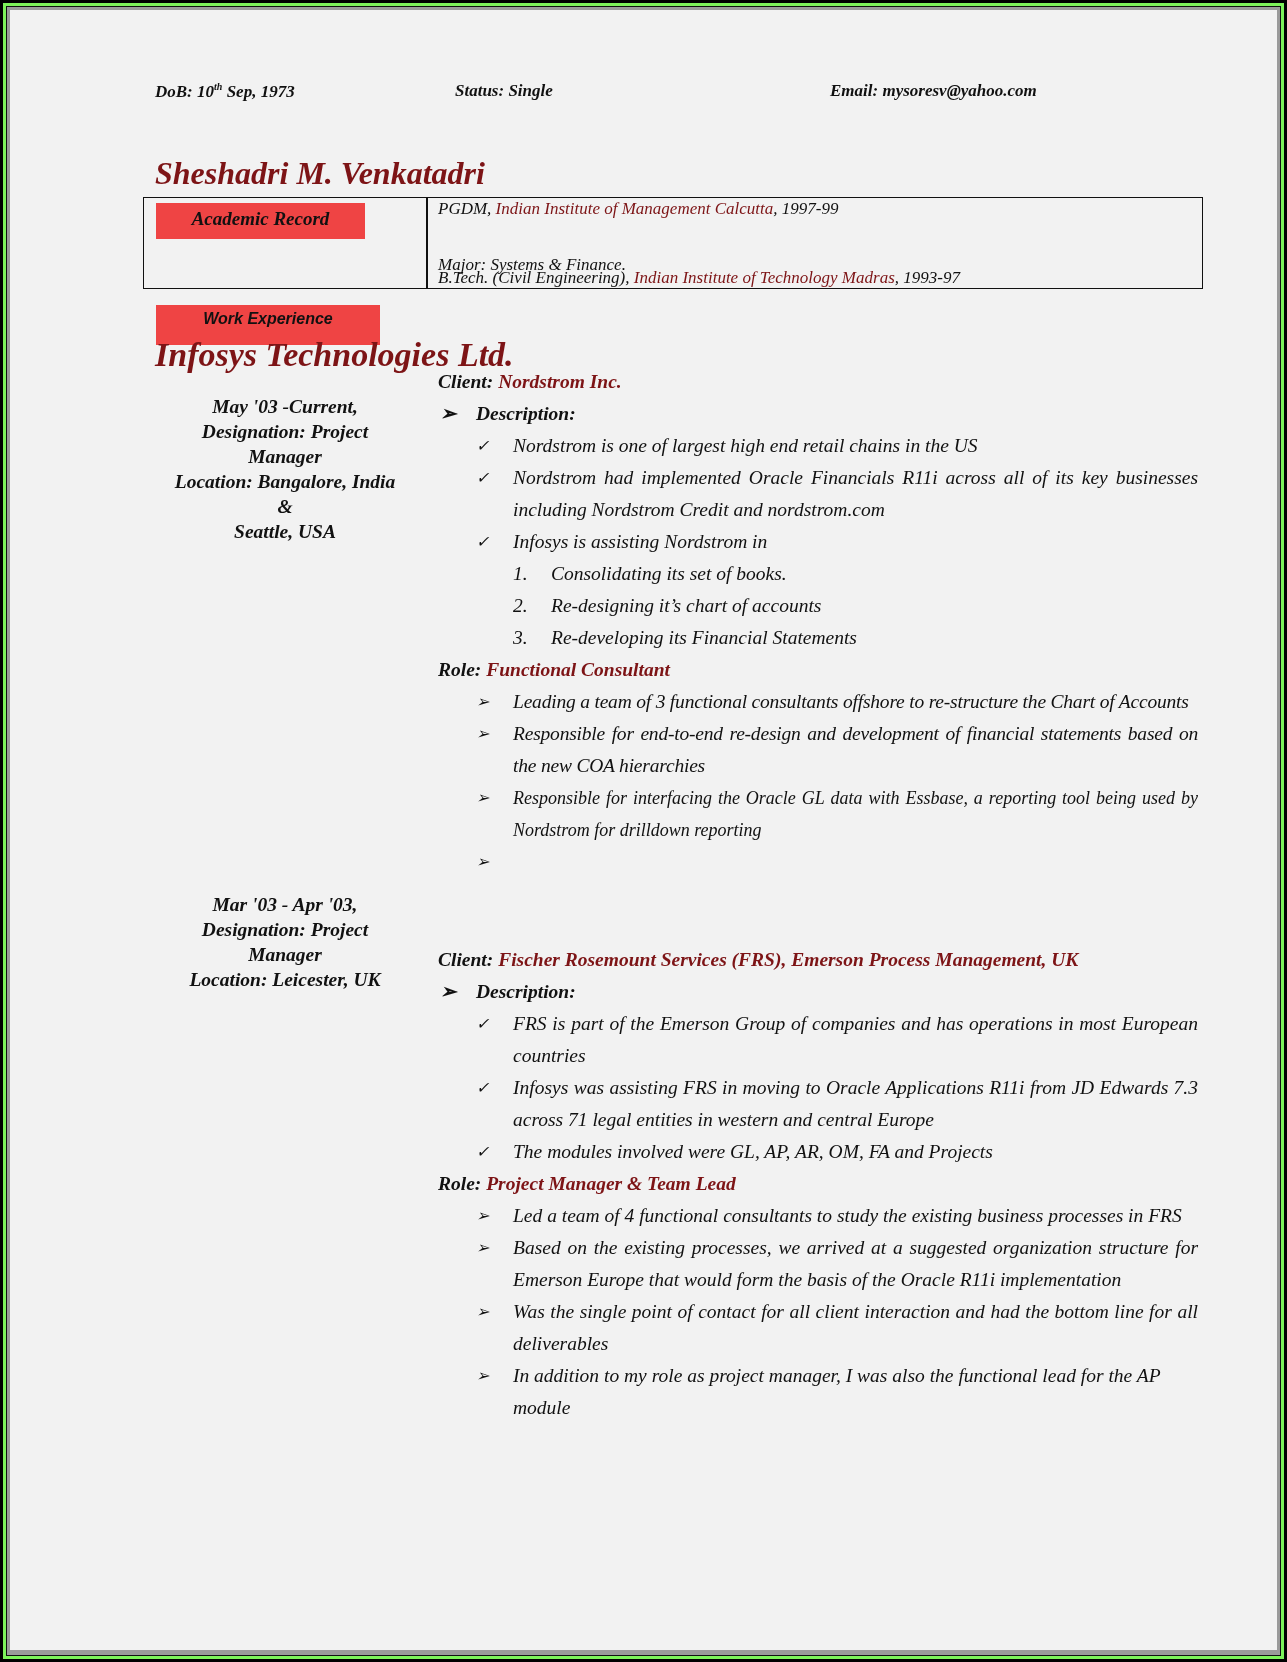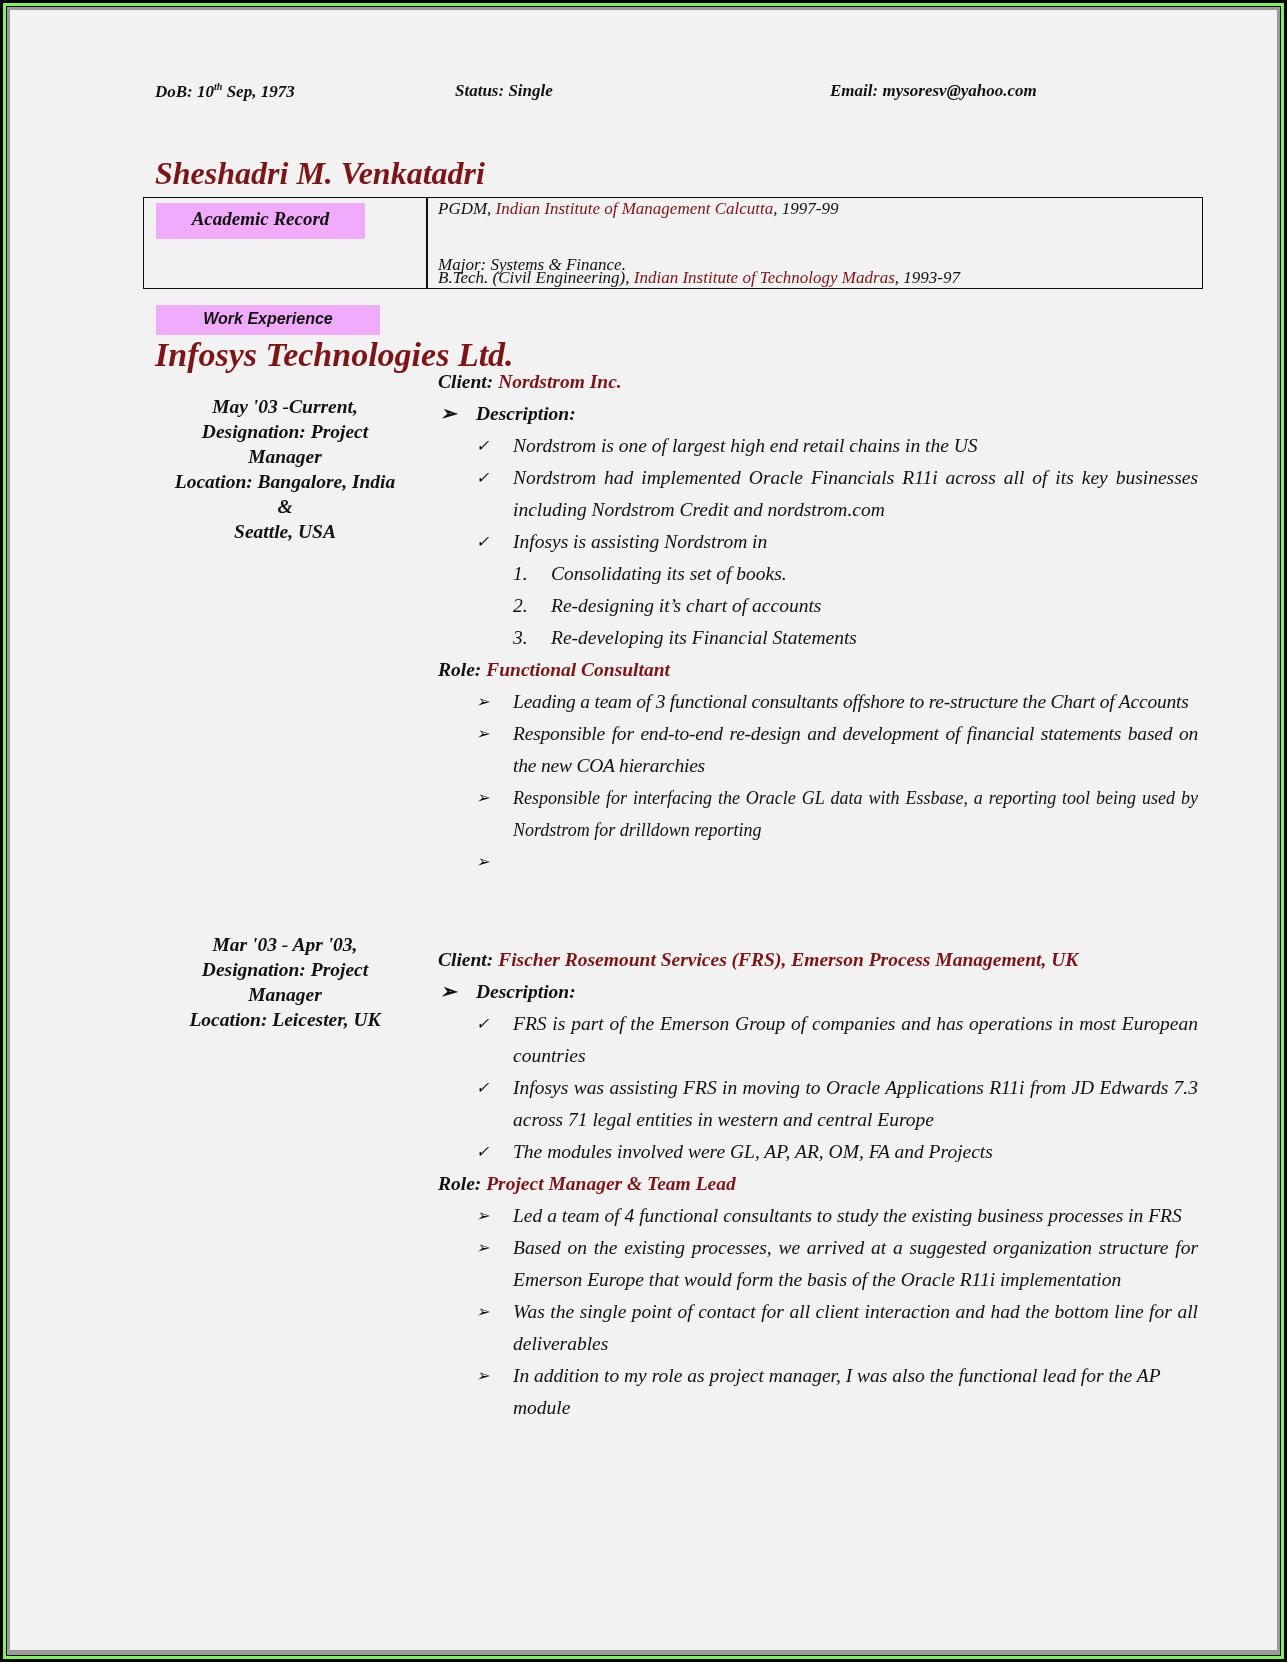--- a/index.html
+++ b/index.html
@@ -13,24 +13,24 @@
   .page { position: absolute; left: 10px; top: 10px; right: 10px; bottom: 12px; background: #f2f2f2; }
 
   .abs { position: absolute; font-style: italic; }
   .hdr { font-weight: bold; font-size: 17px; top: 81px; font-family: "Liberation Serif", serif; }
   .hdr sup { font-size: 10px; }
   .red { color: #7d1416; }
 
   .name { left: 155px; top: 155px; font-size: 32px; font-weight: bold; color: #7d1416; }
   .acad-table { left: 143px; top: 197px; width: 1060px; height: 92px; border: 1.5px solid #111; box-sizing: border-box; }
   .acad-divider { left: 426px; top: 197px; width: 1.5px; height: 92px; background: #111; }
-  .label-box { background: #f0abfc; font-family: "Liberation Sans", sans-serif; font-weight: bold; text-align: center; }
+  .label-box { background: #ef4444; font-family: "Liberation Sans", sans-serif; font-weight: bold; text-align: center; }
   .acad-label { left: 156px; top: 203px; width: 209px; height: 36px; line-height: 32px; font-family: "Liberation Serif", serif; font-size: 19px; }
   .acad-line { left: 438px; font-size: 17px; }
-  .work-label { left: 156px; top: 305px; width: 224px; height: 30px; line-height: 28px; font-size: 16px; text-align: center; }
+  .work-label { left: 156px; top: 305px; width: 224px; height: 40px; line-height: 28px; font-size: 16px; text-align: center; }
   .company { left: 155px; top: 336px; font-size: 34px; font-weight: bold; color: #7d1416; }
 
   .left-col { left: 150px; width: 270px; text-align: center; font-size: 19.5px; font-weight: bold; line-height: 25px; }
 
   .right { left: 438px; width: 760px; font-size: 19.5px; line-height: 32px; }
   .client-line { font-weight: bold; }
   .item { position: relative; text-align: justify; }
   .item .mk { position: absolute; }
   .l1 { padding-left: 38px; }
   .l1 .mk { left: 2px; }
@@ -84,21 +84,21 @@
   <div class="item l3"><span class="mk">1.</span><span>Consolidating its set of books.</span></div>
   <div class="item l3"><span class="mk">2.</span><span>Re-designing it’s chart of accounts</span></div>
   <div class="item l3"><span class="mk">3.</span><span>Re-developing its Financial Statements</span></div>
   <div class="client-line"><span>Role: </span><span class="red">Functional Consultant</span></div>
   <div class="item l2 narrow"><span class="mk">➢</span><span>Leading a team of 3 functional consultants offshore to re-structure the Chart of Accounts</span></div>
   <div class="item l2 narrow"><span class="mk">➢</span><span>Responsible for end-to-end re-design and development of financial statements based on the new COA hierarchies</span></div>
   <div class="item l2 small"><span class="mk">➢</span><span>Responsible for interfacing the Oracle GL data with Essbase, a reporting tool being used by Nordstrom for drilldown reporting</span></div>
   <div class="item l2 small"><span class="mk">➢</span></div>
 </div>
 
-<div class="abs left-col" style="top:932px;text-align:center;">
+<div class="abs left-col" style="top:892px;text-align:center;">
   <div>Mar '03 - Apr '03,</div>
   <div>Designation: Project</div>
   <div>Manager</div>
   <div>Location: Leicester, UK</div>
 </div>
 
 <div class="abs right" style="top:936px;margin-top:8px;">
   <div class="client-line"><span>Client: </span><span class="red">Fischer Rosemount Services (FRS), Emerson Process Management, UK</span></div>
   <div class="item l1 bold"><span class="mk">➢</span><span>Description:</span></div>
   <div class="item l2"><span class="mk">✓</span><span>FRS is part of the Emerson Group of companies and has operations in most European countries</span></div>

